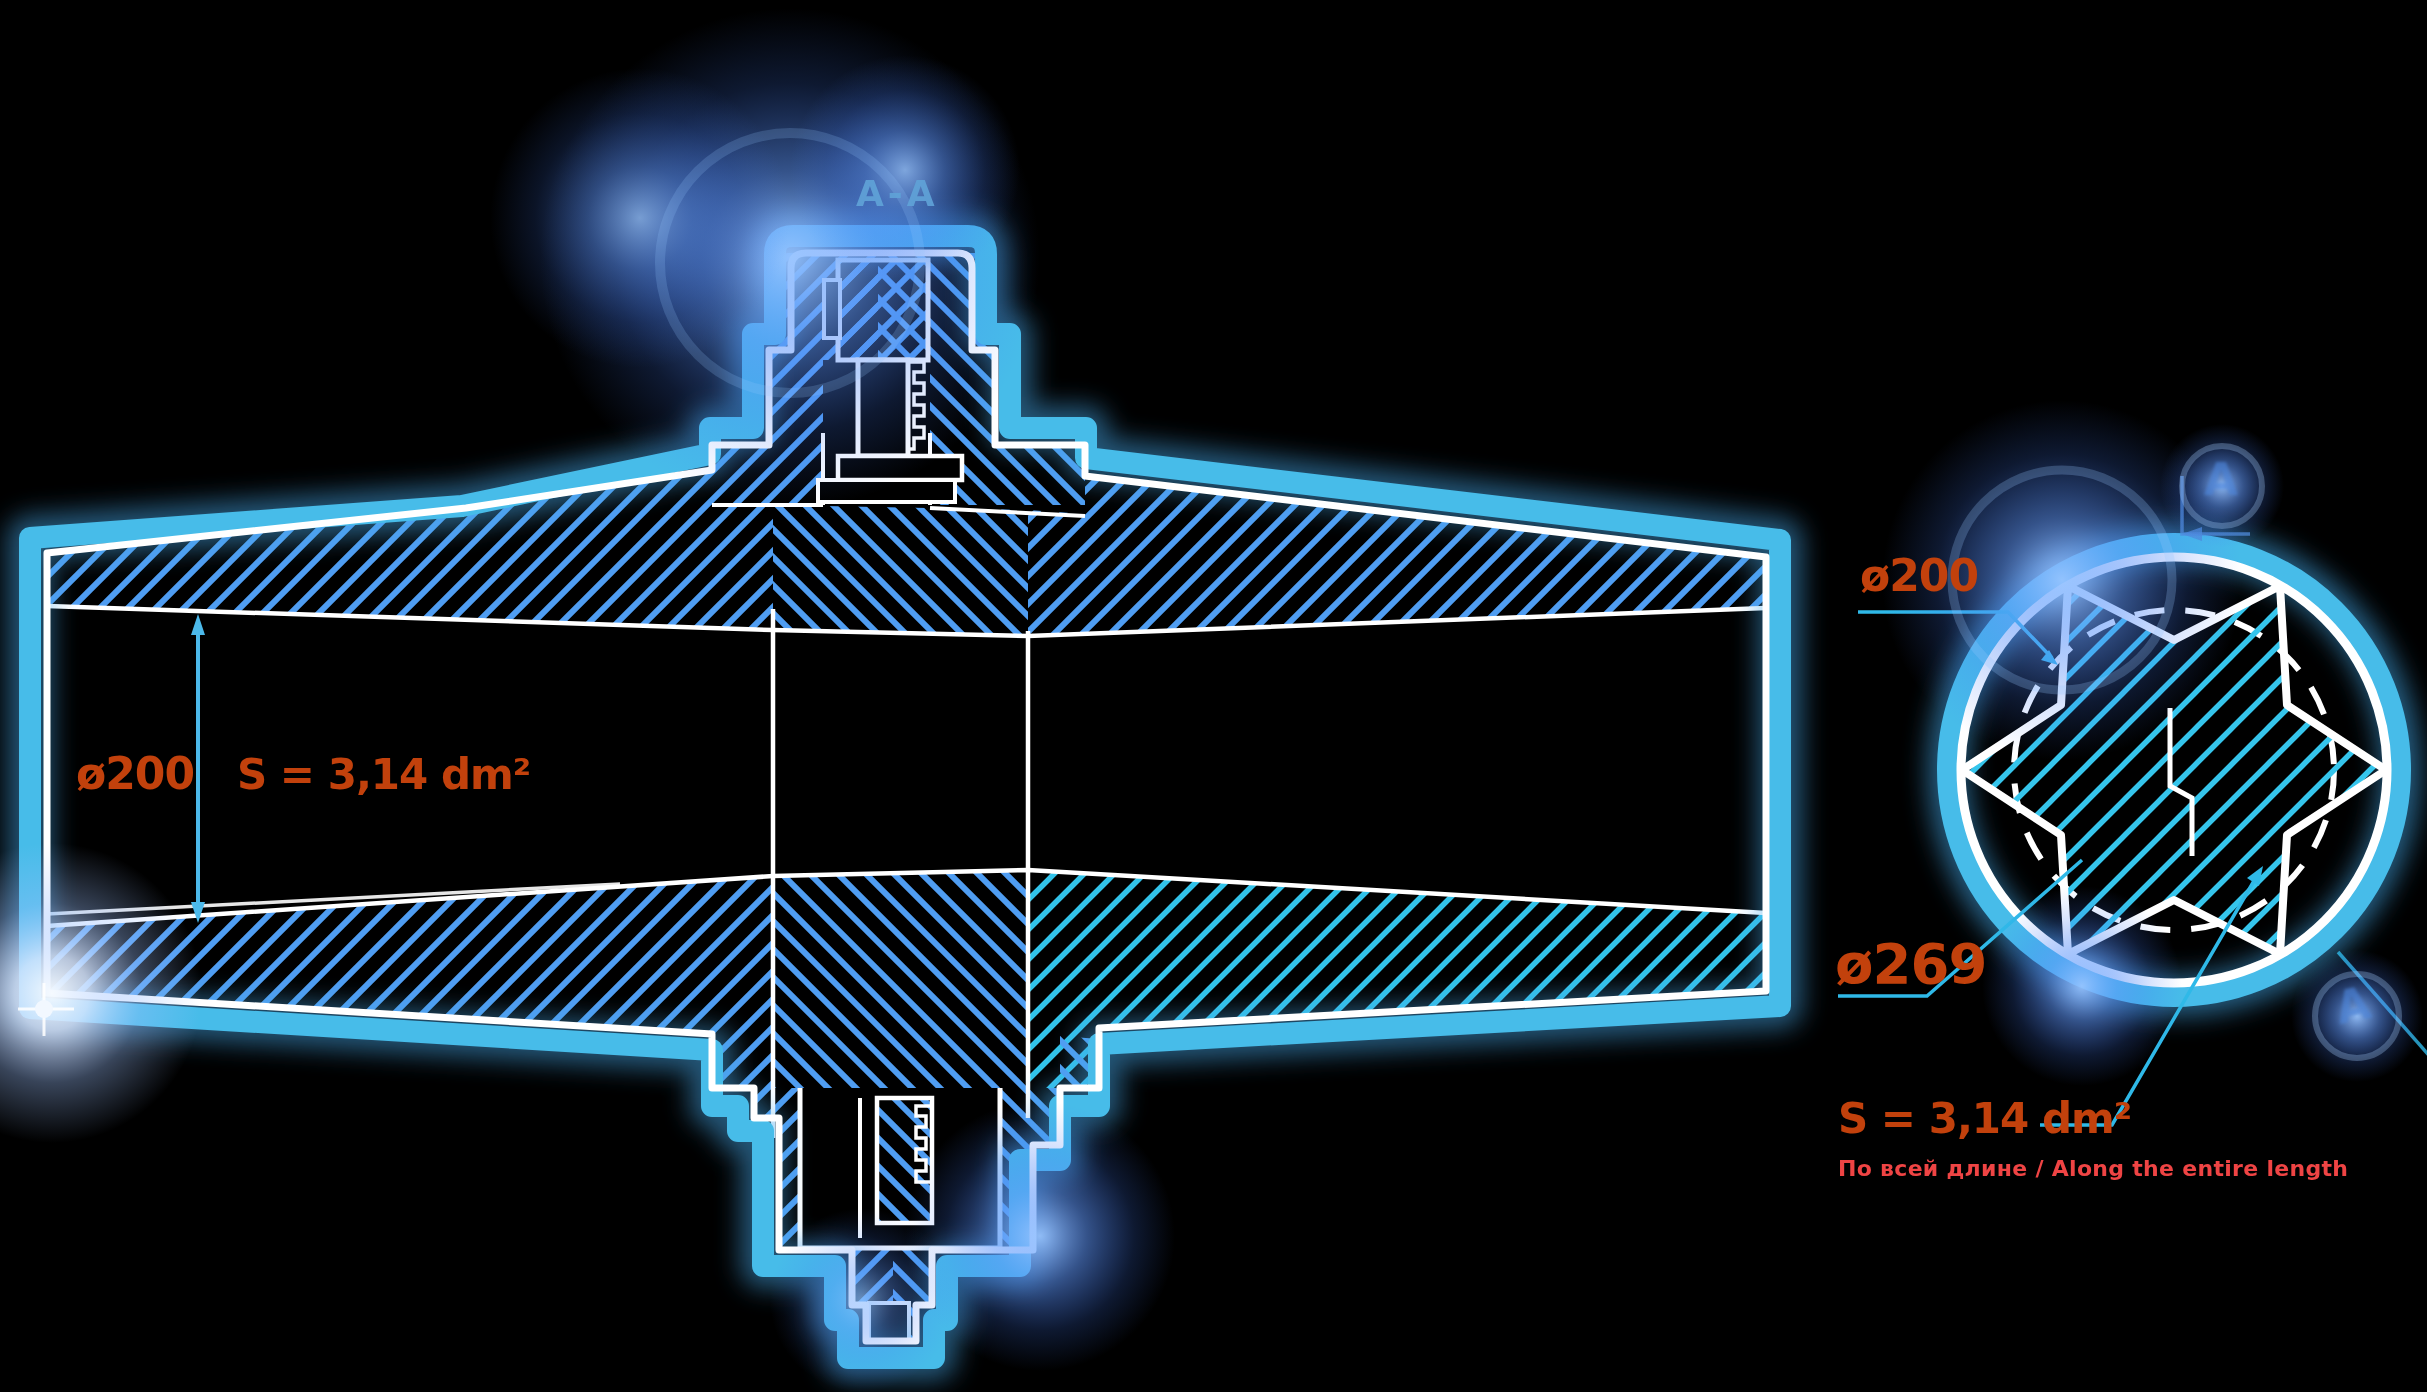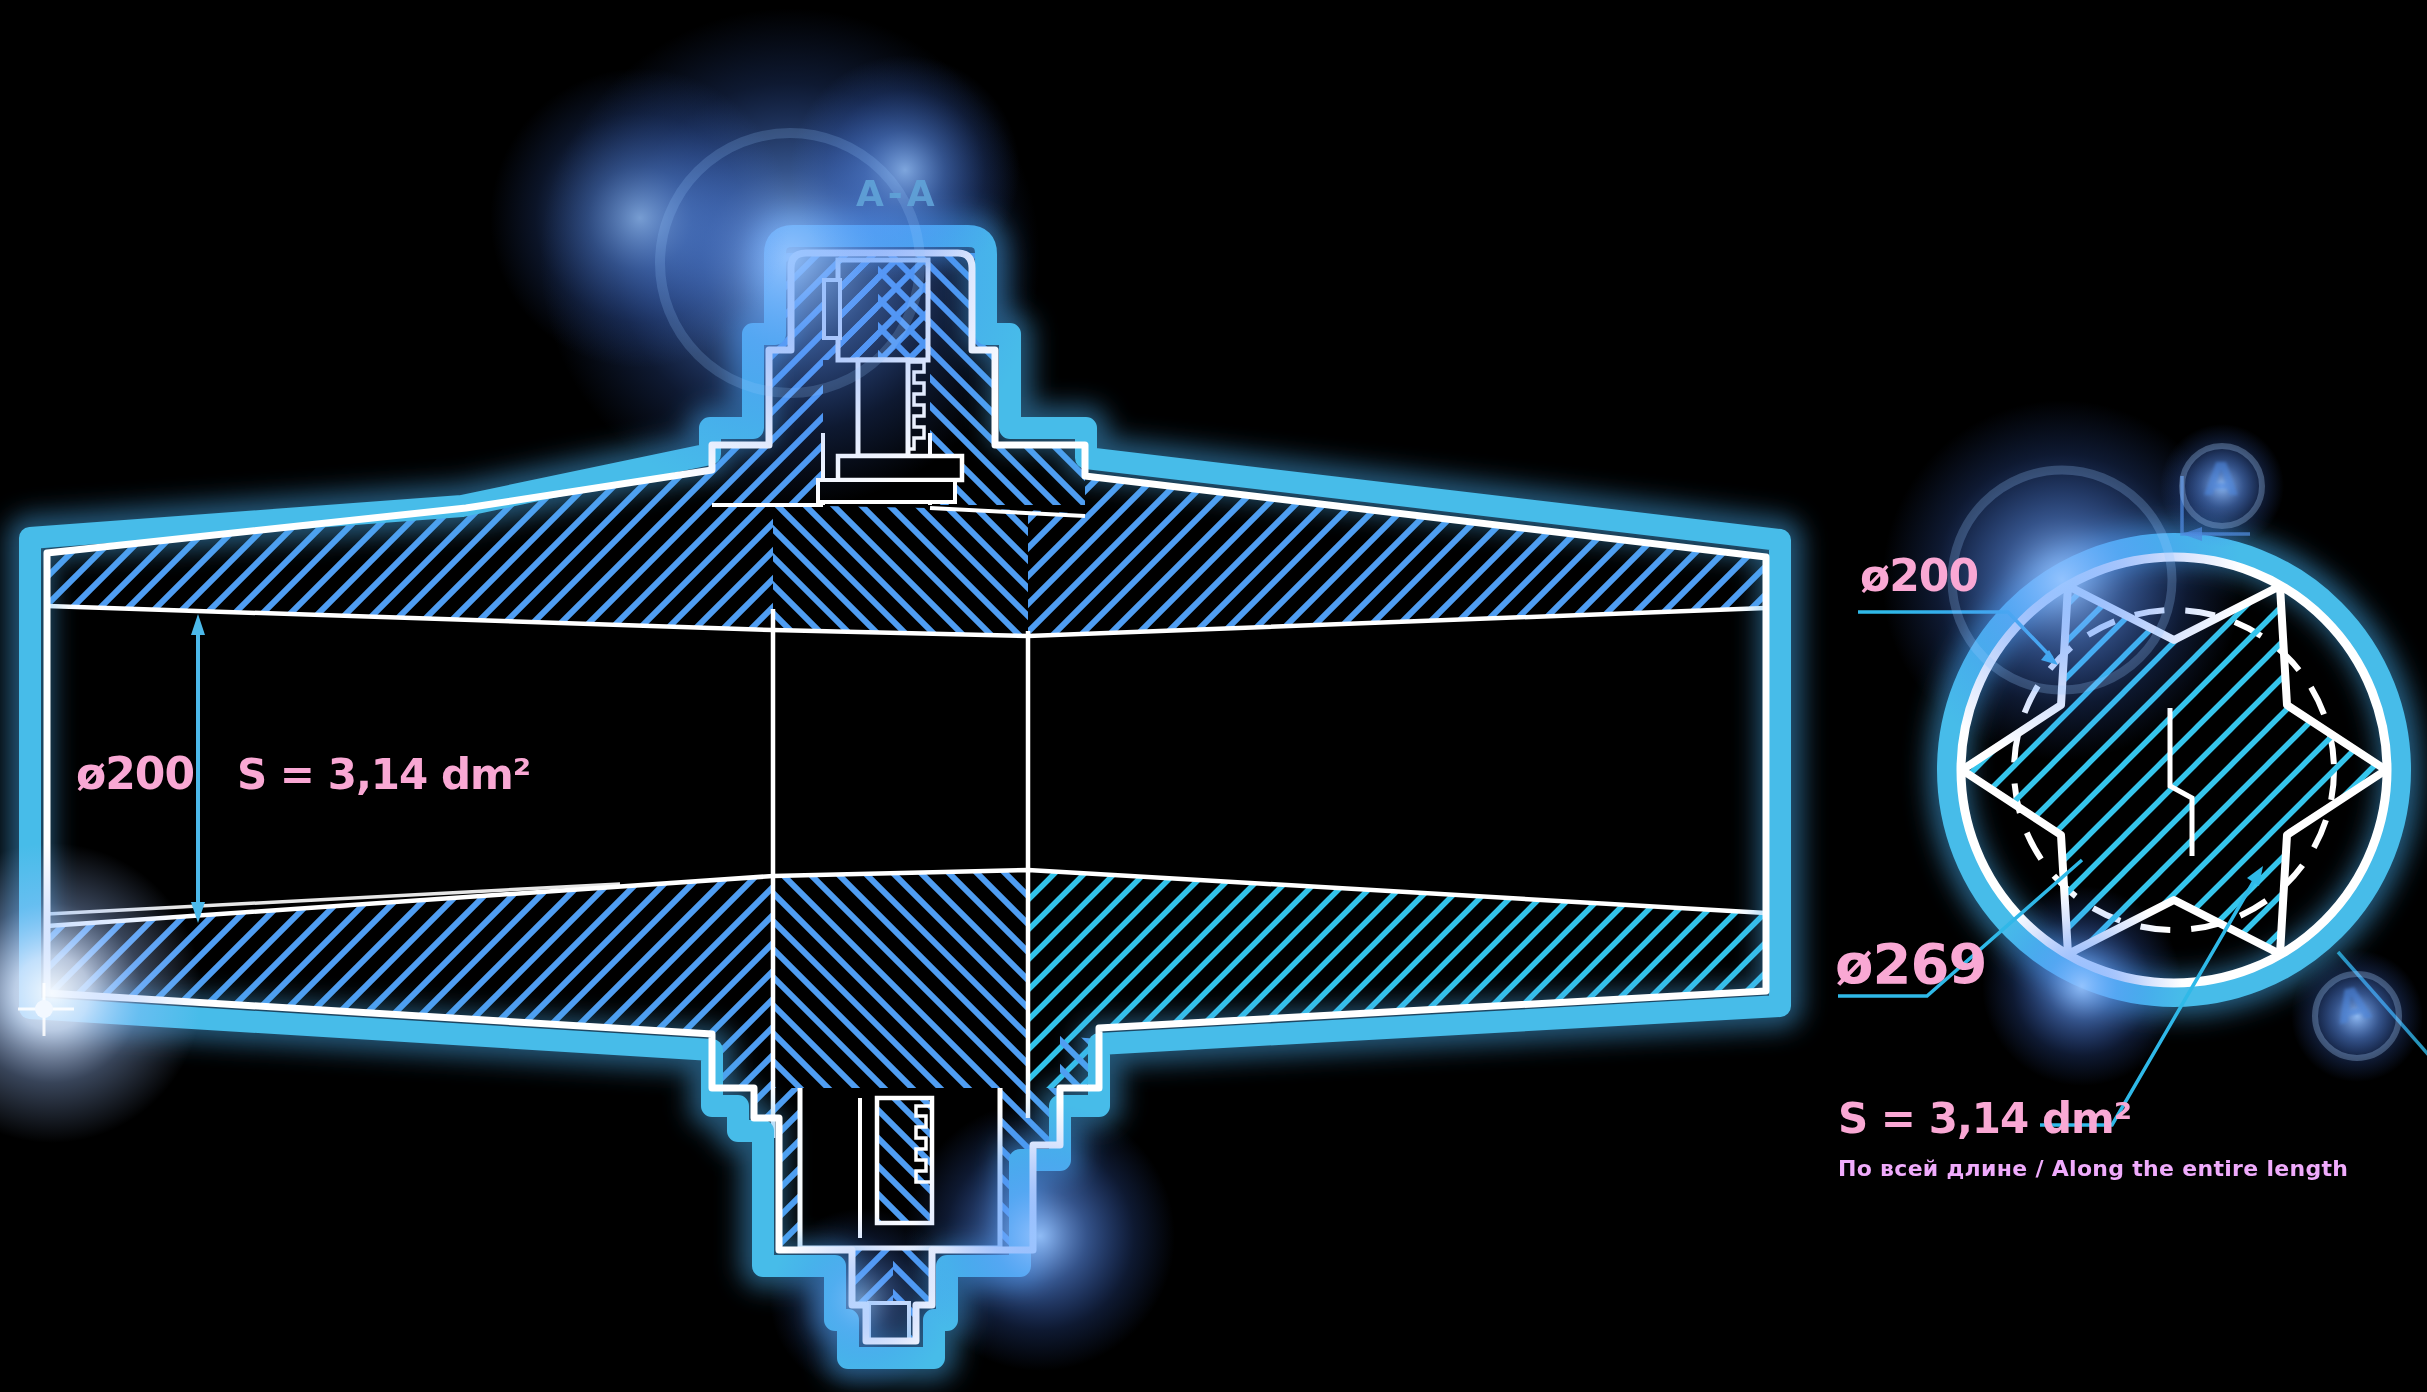--- a/index.html
+++ b/index.html
@@ -1,25 +1,25 @@
 <!DOCTYPE html>
 <html><head>
 <meta charset="utf-8">
 <style>
   html,body{margin:0;padding:0;background:#000;width:2427px;height:1392px;overflow:hidden;}
   #stage{position:relative;width:2427px;height:1392px;background:#000;font-family:"DejaVu Sans",sans-serif;margin-top:8px;}
   #stage svg{position:absolute;left:0;top:0;}
-  .lbl{position:absolute;font-weight:bold;color:#f9a8d4;white-space:nowrap;line-height:1;}
+  .lbl{position:absolute;font-weight:bold;color:#c2410c;white-space:nowrap;line-height:1;}
   .lbl-d200-left  {left:76px;  top:744px; font-size:44px; letter-spacing:-1px;}
   .lbl-area-left  {left:237px; top:746px; font-size:42px; letter-spacing:-1px;}
   .lbl-aa         {left:856px; top:168px; font-size:36px; letter-spacing:4px; color:rgba(96,162,215,0.92);}
   .lbl-d200-right {left:1860px;top:546px; font-size:44px; letter-spacing:-1px;}
   .lbl-d269       {left:1835px;top:928px; font-size:56px; letter-spacing:-1px;}
   .lbl-area-right {left:1838px;top:1090px;font-size:42px; letter-spacing:-1px;}
-  .lbl-note       {left:1838px;top:1150px;font-size:22px; letter-spacing:0.3px; color:#f0abfc;}
+  .lbl-note       {left:1838px;top:1150px;font-size:22px; letter-spacing:0.3px; color:#ef4444;}
   .marker-a{position:absolute;font-weight:bold;font-size:44px;color:rgba(76,132,218,0.8);
             filter:blur(1.6px);opacity:0.8;}
   .marker-a-top{left:2204px;top:446px;}
   .marker-a-bottom{left:2336px;top:972px;transform:rotate(-12deg);}
 </style>
 </head>
 <body>
 
 <div id="stage">
 

